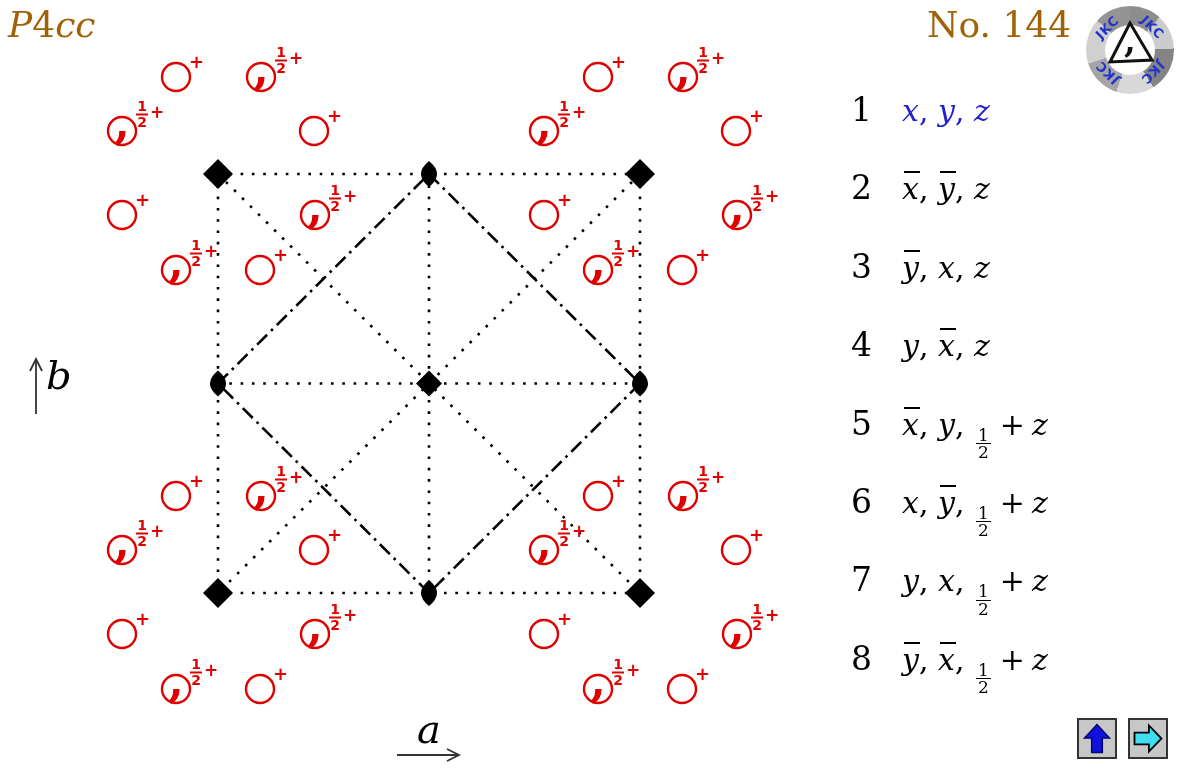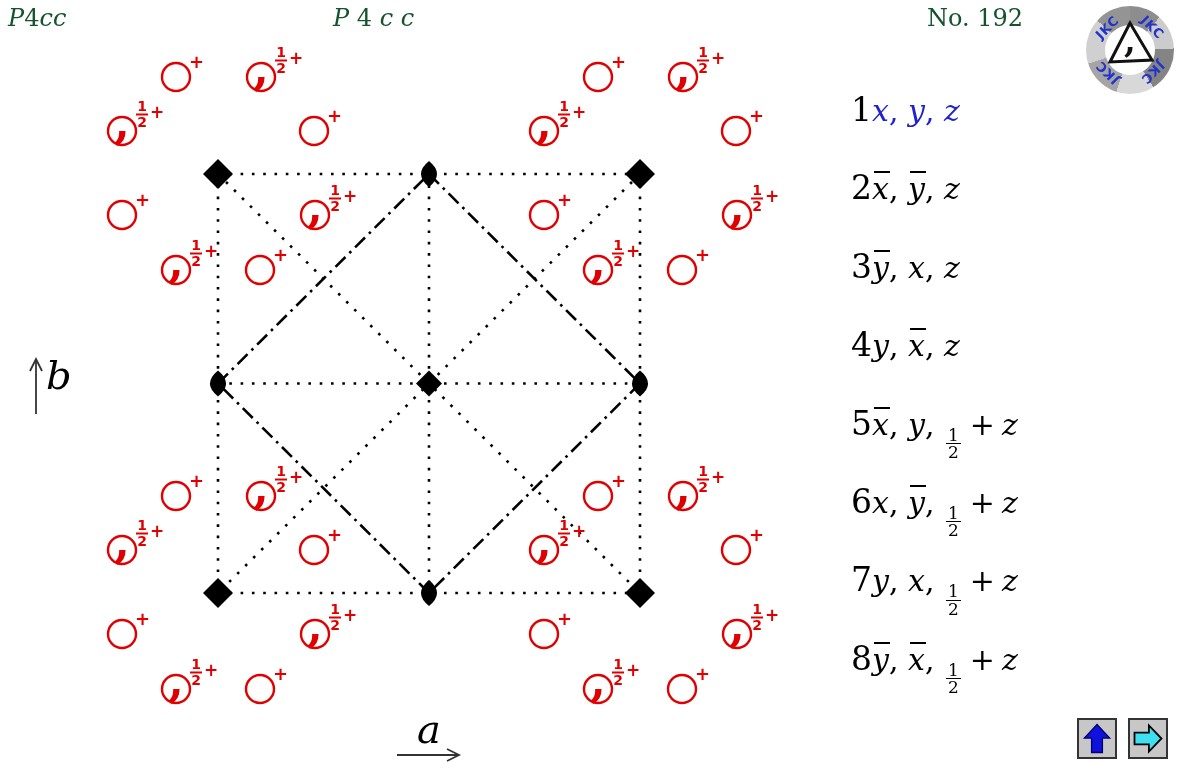--- a/index.html
+++ b/index.html
@@ -1,36 +1,36 @@
 <!DOCTYPE html>
 <html><head>
 <meta charset="utf-8">
 <style>
   html,body{margin:0;padding:0;background:#fff;}
   #page{position:relative;width:1180px;height:770px;background:#ffffff;overflow:hidden;
         font-family:"DejaVu Serif","Liberation Serif",serif;}
-  .hdr{position:absolute;color:#14532d;font-size:24px;white-space:pre;}
+  .hdr{position:absolute;color:#a16207;font-size:36px;white-space:pre;}
   .hdr .it{font-style:italic;}
   #title-short{left:8px;top:4px;}
   #title-full{left:333px;top:4px;}
   #point-group{left:744px;top:4px;}
   #number-label{left:927px;top:4px;}
   #diagram-svg{position:absolute;left:0;top:0;}
   .dot{stroke:#000;stroke-width:2.6;fill:none;stroke-dasharray:2.6 8.7;}
   .dashdot{stroke:#000;stroke-width:2.6;fill:none;stroke-dasharray:14 5.5 2.6 5.5;}
   .sym{fill:#000;stroke:none;}
   .atomc{fill:none;stroke-width:2.4;}
   .axis-label{position:absolute;font-style:italic;font-size:40px;color:#000;}
   #b-label{left:46px;top:352px;}
   #a-label{left:417px;top:706px;}
   
   #positions{position:absolute;left:840px;top:90px;width:330px;}
   .prow{position:absolute;left:0;height:48px;display:flex;align-items:baseline;color:#000;}
   .prow .num{width:32px;text-align:right;font-size:33px;}
-  .prow .crd{margin-left:0;font-size:30px;white-space:nowrap;}
+  .prow .crd{margin-left:30px;font-size:30px;white-space:nowrap;}
   .prow.blue .crd{color:#2222cc;}
   .v{font-style:italic;}
   .bar{position:relative;}
   .bar::before{content:"";position:absolute;left:2px;right:-1px;top:0px;border-top:2.2px solid currentColor;}
   .lfrac{display:inline-flex;flex-direction:column;align-items:center;font-size:17px;
          line-height:0.95;vertical-align:-6px;margin:0 2px;}
   .lfrac .fn{border-bottom:1.8px solid currentColor;padding:0 2px;}
   .plus-sep{margin:0 7px;}
   
   #logo{position:absolute;left:1086px;top:6px;width:88px;height:88px;border-radius:50%;
@@ -46,22 +46,21 @@
           padding:0;cursor:pointer;}
   #nav-up{left:1077px;top:718px;}
   #nav-next{left:1128px;top:718px;}
 </style>
 </head>
 <body>
 
 <div id="page">
 
   <div id="title-short" class="hdr"><span class="it">P</span><span>4</span><span class="it">cc</span></div>
-  <div id="title-full" class="hdr"><span class="it">P</span><span> 4 </span><span class="it">c</span><span> </span><span class="it">c</span></div>
-  <div id="number-label" class="hdr">No. 192</div>
+  <div id="number-label" class="hdr">No. 144</div>
 
   <div id="logo">
     <div class="inner"></div>
     <svg width="88" height="88" viewBox="0 0 88 88">
       <polygon points="44,17 24,56 66,54" fill="none" stroke="#111" stroke-width="3"></polygon>
       <text x="44" y="46" text-anchor="middle" font-family="DejaVu Serif, serif" font-weight="bold" font-size="34" fill="#111">,</text>
     </svg>
   <span class="jkc" style="transform: translate(-50%, -50%) rotate(-45deg) translate(0px, -32px);">JKC</span>
       <span class="jkc" style="transform: translate(-50%, -50%) rotate(45deg) translate(0px, -32px);">JKC</span>
       <span class="jkc" style="transform: translate(-50%, -50%) rotate(135deg) translate(0px, -32px);">JKC</span>

